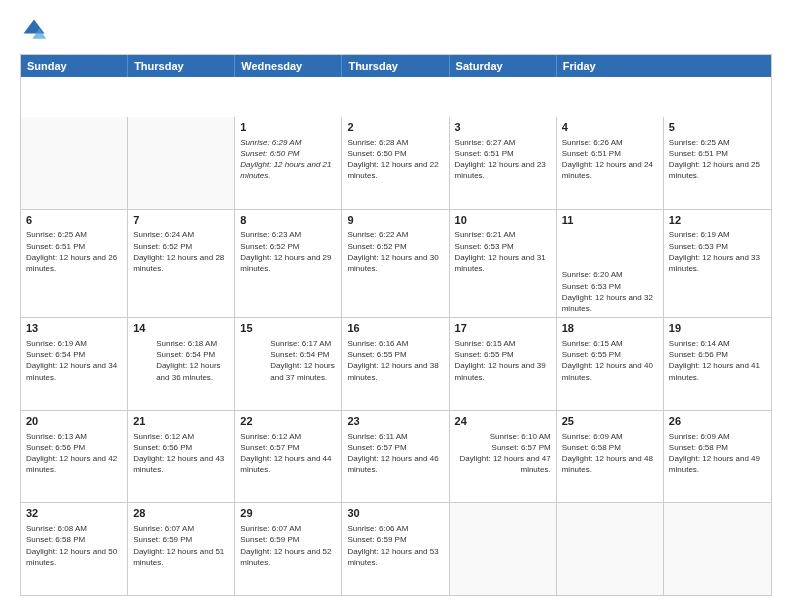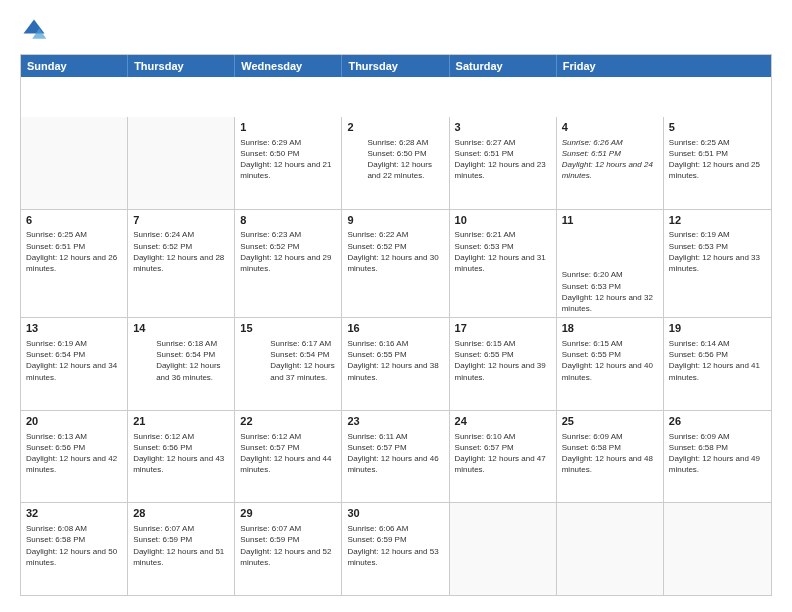--- a/index.html
+++ b/index.html
@@ -151,39 +151,39 @@
         <div class="cal-header-cell">Thursday</div>
         <div class="cal-header-cell">Saturday</div>
         <div class="cal-header-cell">Friday</div>
       </div>
     <div class="cal-body">
     <div class="cal-row">
           <div class="cal-cell empty"></div>
           <div class="cal-cell empty"></div>
           <div class="cal-cell">
             <div class="day-num">1</div>
-            <div class="cell-text" style="white-space: pre-line;">Sunrise: 6:29 AM
+            <div class="cell-text" style="white-space: pre-line; font-style: italic;">Sunrise: 6:29 AM
 Sunset: 6:50 PM
 Daylight: 12 hours and 21 minutes.</div>
           </div>
           <div class="cal-cell">
             <div class="day-num">2</div>
-            <div class="cell-text" style="white-space: pre-line; margin-left: 20px;">Sunrise: 6:28 AM
+            <div class="cell-text" style="white-space: pre-line;">Sunrise: 6:28 AM
 Sunset: 6:50 PM
 Daylight: 12 hours and 22 minutes.</div>
           </div>
           <div class="cal-cell">
             <div class="day-num">3</div>
             <div class="cell-text" style="white-space: pre-line;">Sunrise: 6:27 AM
 Sunset: 6:51 PM
 Daylight: 12 hours and 23 minutes.</div>
           </div>
           <div class="cal-cell">
             <div class="day-num">4</div>
-            <div class="cell-text" style="white-space: pre-line; font-style: italic;">Sunrise: 6:26 AM
+            <div class="cell-text" style="white-space: pre-line;">Sunrise: 6:26 AM
 Sunset: 6:51 PM
 Daylight: 12 hours and 24 minutes.</div>
           </div>
           <div class="cal-cell">
             <div class="day-num">5</div>
             <div class="cell-text" style="white-space: pre-line;">Sunrise: 6:25 AM
 Sunset: 6:51 PM
 Daylight: 12 hours and 25 minutes.</div>
           </div>
         </div>
@@ -295,21 +295,21 @@
 Daylight: 12 hours and 44 minutes.</div>
           </div>
           <div class="cal-cell">
             <div class="day-num">23</div>
             <div class="cell-text" style="white-space: pre-line;">Sunrise: 6:11 AM
 Sunset: 6:57 PM
 Daylight: 12 hours and 46 minutes.</div>
           </div>
           <div class="cal-cell">
             <div class="day-num">24</div>
-            <div class="cell-text" style="white-space: pre-line;">Sunrise: 6:10 AM
+            <div class="cell-text" style="white-space: pre-line; text-align: right;">Sunrise: 6:10 AM
 Sunset: 6:57 PM
 Daylight: 12 hours and 47 minutes.</div>
           </div>
           <div class="cal-cell">
             <div class="day-num">25</div>
             <div class="cell-text" style="white-space: pre-line;">Sunrise: 6:09 AM
 Sunset: 6:58 PM
 Daylight: 12 hours and 48 minutes.</div>
           </div>
           <div class="cal-cell">

